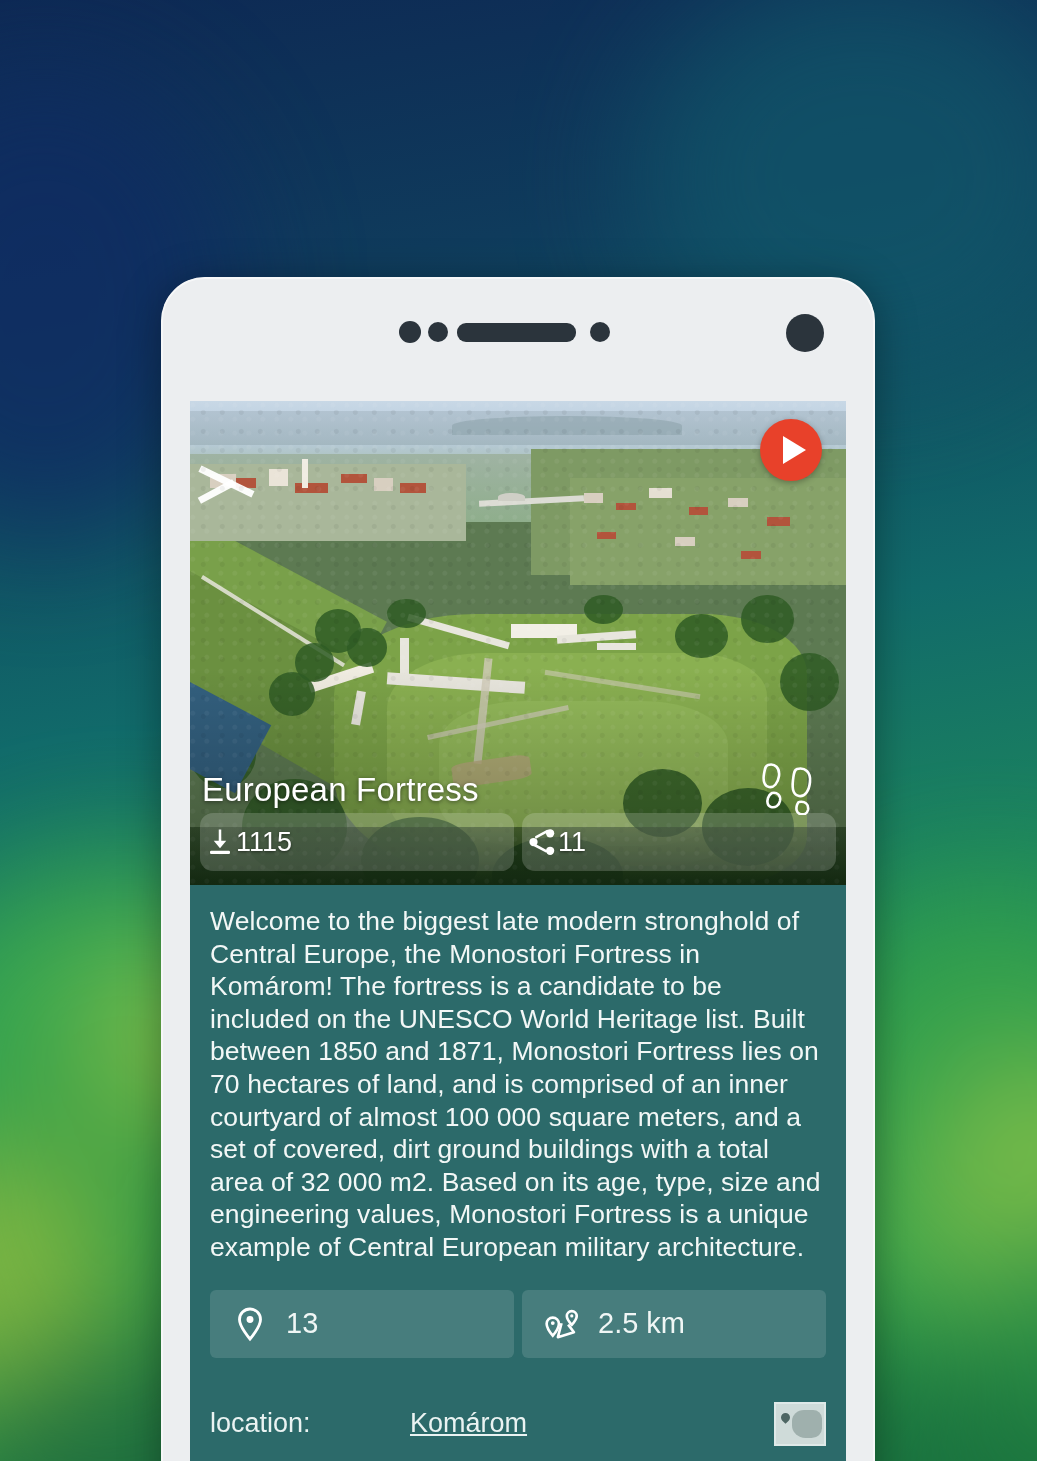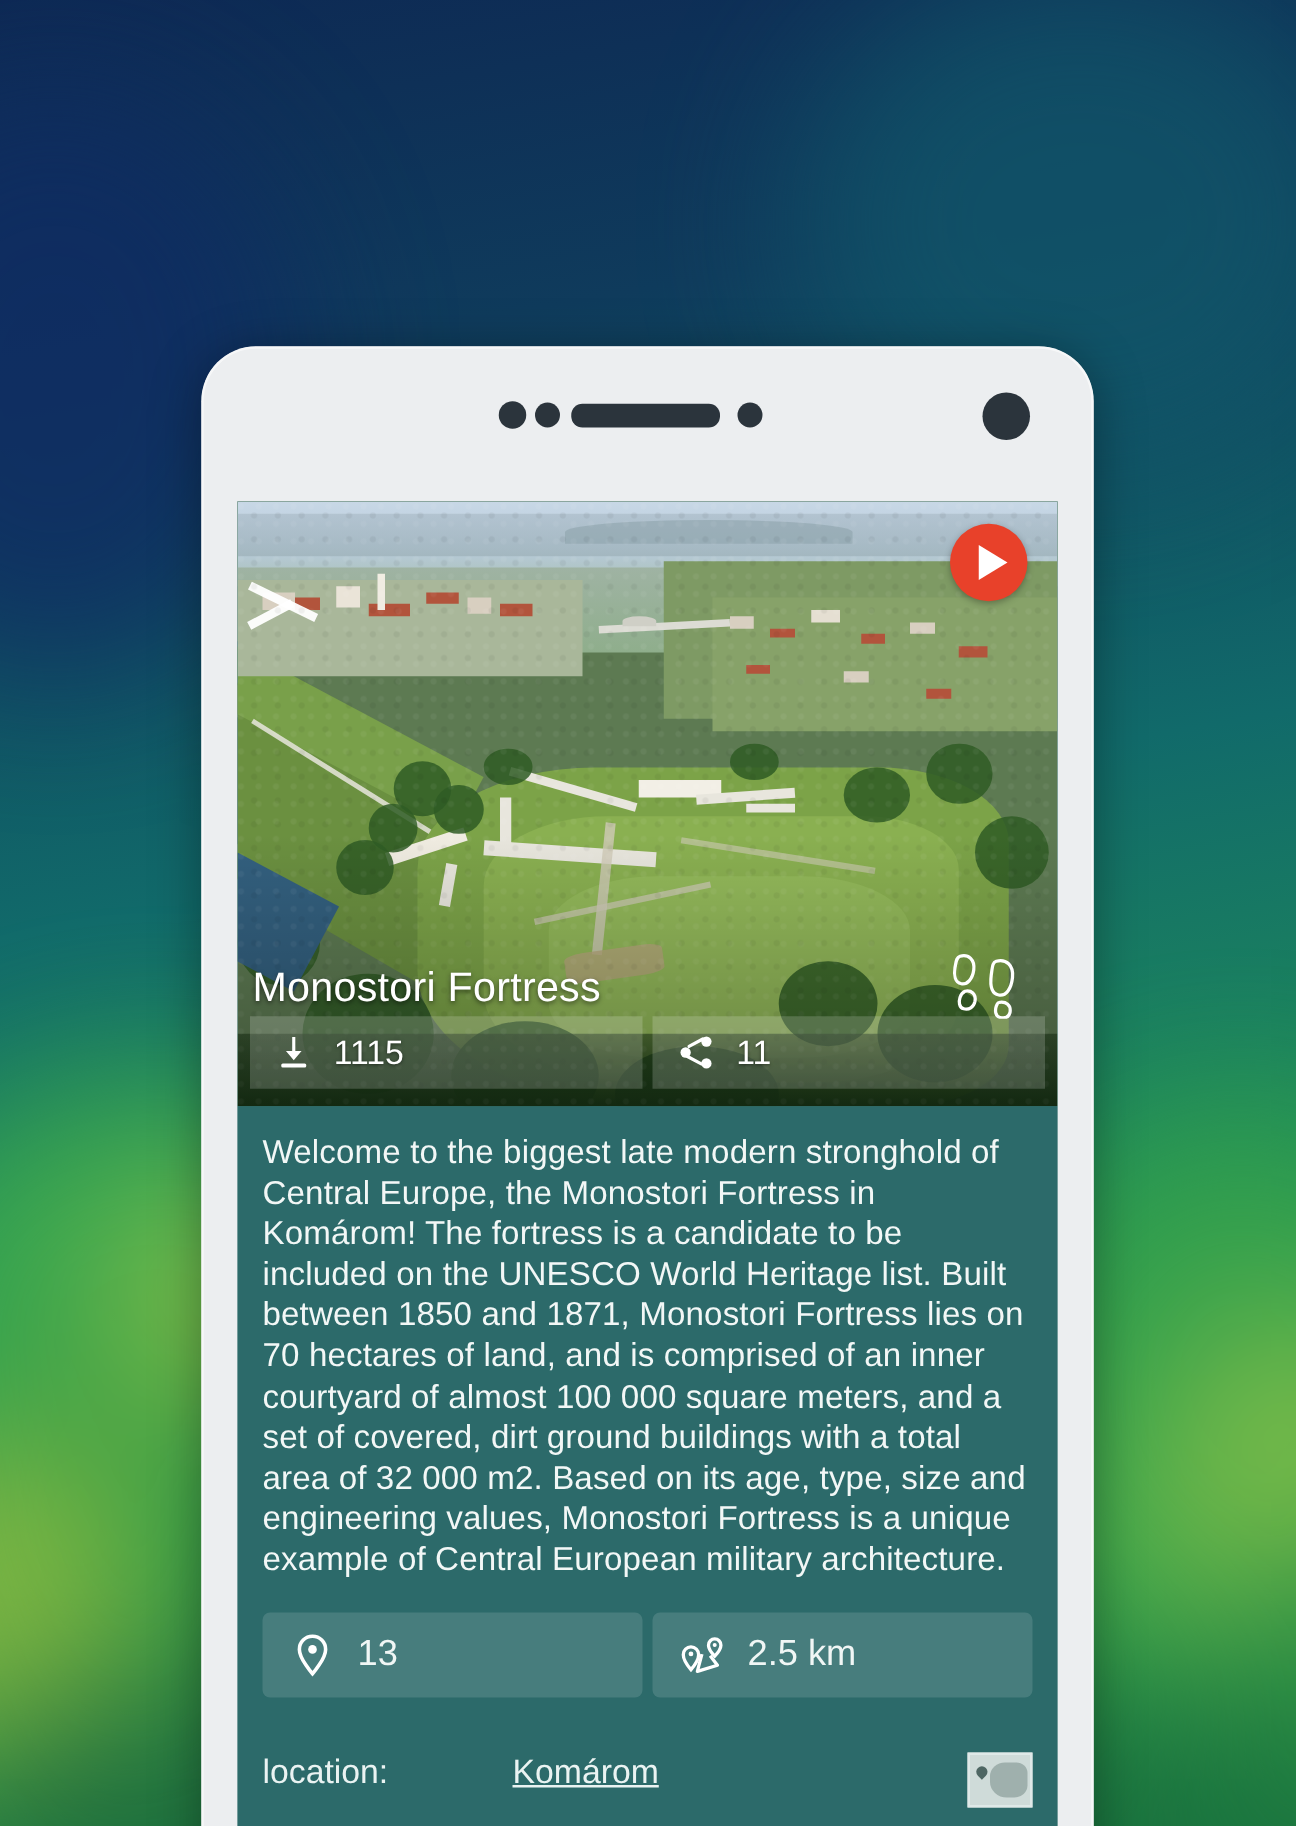--- a/index.html
+++ b/index.html
@@ -98,23 +98,23 @@
   #footprints { position:absolute; right:24px; bottom:70px; width:62px; height:56px; }
 
   
   #stats {
     position:absolute; left:10px; right:10px; bottom:14px;
     display:flex; gap:8px;
   }
   .stat {
     flex:1; height:58px;
     background:rgba(255,255,255,.18);
-    border-radius:0;
-    display:flex; align-items:center; gap:16px;
-    padding-left:19px;
+    border-radius:13px;
+    display:flex; align-items:center; gap:0;
+    padding-left:4px;
     cursor:pointer;
   }
   .stat .ico { width:32px; height:32px; flex:0 0 32px; display:flex; align-items:center; justify-content:center; }
   .stat .val { color:#fff; font-size:27px; text-shadow:0 1px 3px rgba(0,0,0,.5); }
 
   
   #panel { background:#2c6a6a; padding:20px 20px 0 20px; height:642px; position:relative; }
   #desc {
     color:#f2f7f6; font-size:26.5px; line-height:1.23;
     letter-spacing:.1px;
@@ -126,21 +126,21 @@
     background:rgba(255,255,255,.13);
     border-radius:6px;
     display:flex; align-items:center; gap:18px;
     padding-left:22px;
     cursor:pointer;
   }
   .chip .ico { width:36px; height:36px; flex:0 0 36px; }
   .chip .val { color:#f0f6f5; font-size:29px; }
 
   #meta-row {
-    display:flex; align-items:flex-start; margin-top:44px;
+    display:flex; align-items:center; margin-top:44px;
     color:#eaf3f2; font-size:27px;
   }
   #meta-row .label { width:200px; }
   #meta-row .value { flex:1;text-decoration:underline; }
   #map-thumb {
     width:52px; height:44px; border:2px solid #dfe9e8; background:#cfdbd9;
     position:relative; overflow:hidden; flex:0 0 52px;
   }
   #map-thumb .mt-land { position:absolute; left:16px; top:6px; width:30px; height:28px;
                         background:#9fb0ad; border-radius:40% 30% 35% 45%; }
@@ -269,21 +269,21 @@
         <div style="position:absolute;left:0;top:58%;width:14%;height:16%;background:#33607f;transform:rotate(28deg);transform-origin:left top;"></div>
 
         <div class="grain"></div>
         <div class="vignette"></div>
       </div>
 
       <div id="play-btn">
         <div class="tri"></div>
       </div>
 
-      <div id="hero-title">Monostori Fortress</div>
+      <div id="hero-title">European Fortress</div>
 
       <div id="footprints">
         <svg viewBox="0 0 62 56" width="62" height="56">
           <g fill="none" stroke="#ffffff" stroke-width="2.6" stroke-linejoin="round">
             <path d="M8 6 C15 4 20 9 19 17 C18 24 14 29 9 28 C4 27 3 21 4 15 C5 10 5 7 8 6 Z"></path>
             <path d="M12 34 C17 33 21 36 20 42 C19 47 15 49 11 48 C7 47 7 42 8 39 C9 36 10 35 12 34 Z"></path>
             <path d="M37 10 C45 8 51 13 50 23 C49 32 45 38 39 37 C33 36 32 29 33 21 C34 14 34 11 37 10 Z"></path>
             <path d="M39 43 C45 42 49 45 48 51 C47 55 44 56 40 55 C36 54 36 49 37 46 C38 44 38 43 39 43 Z"></path>
           </g>
         </svg>

